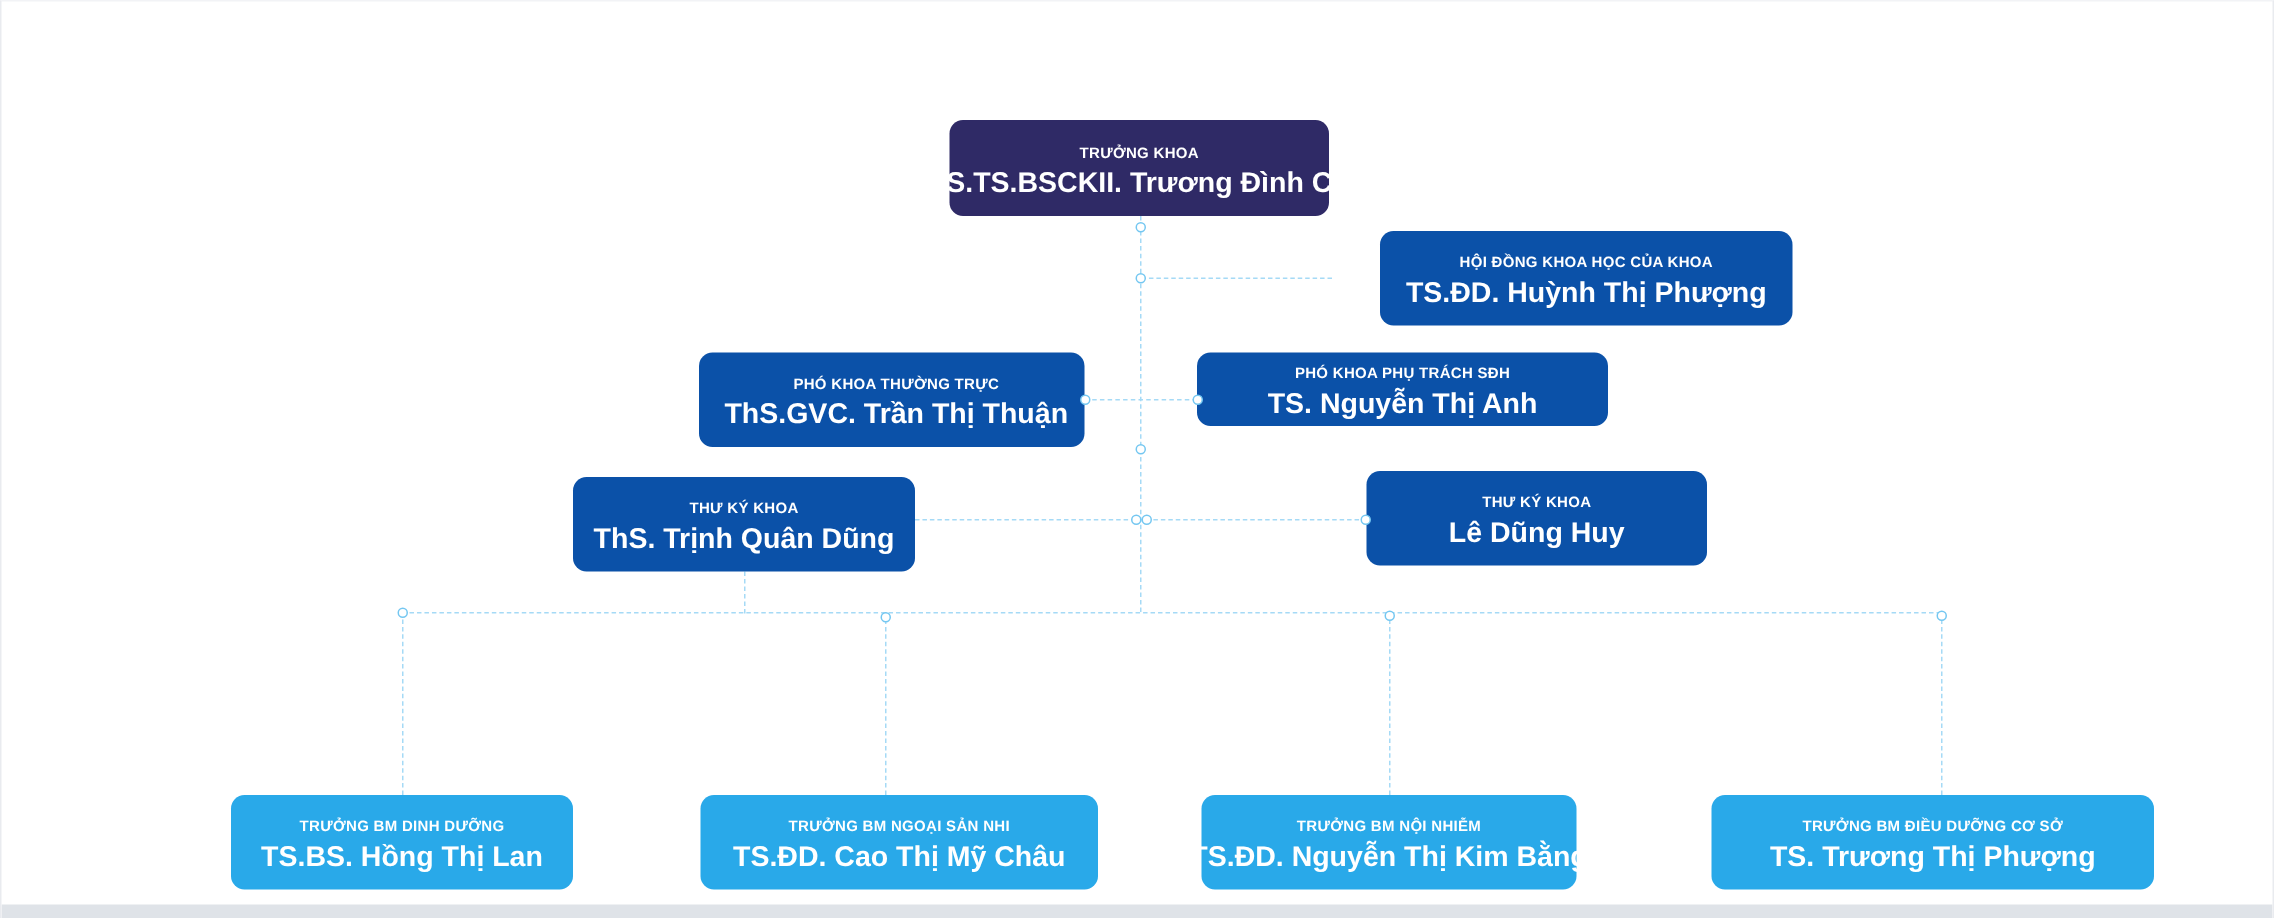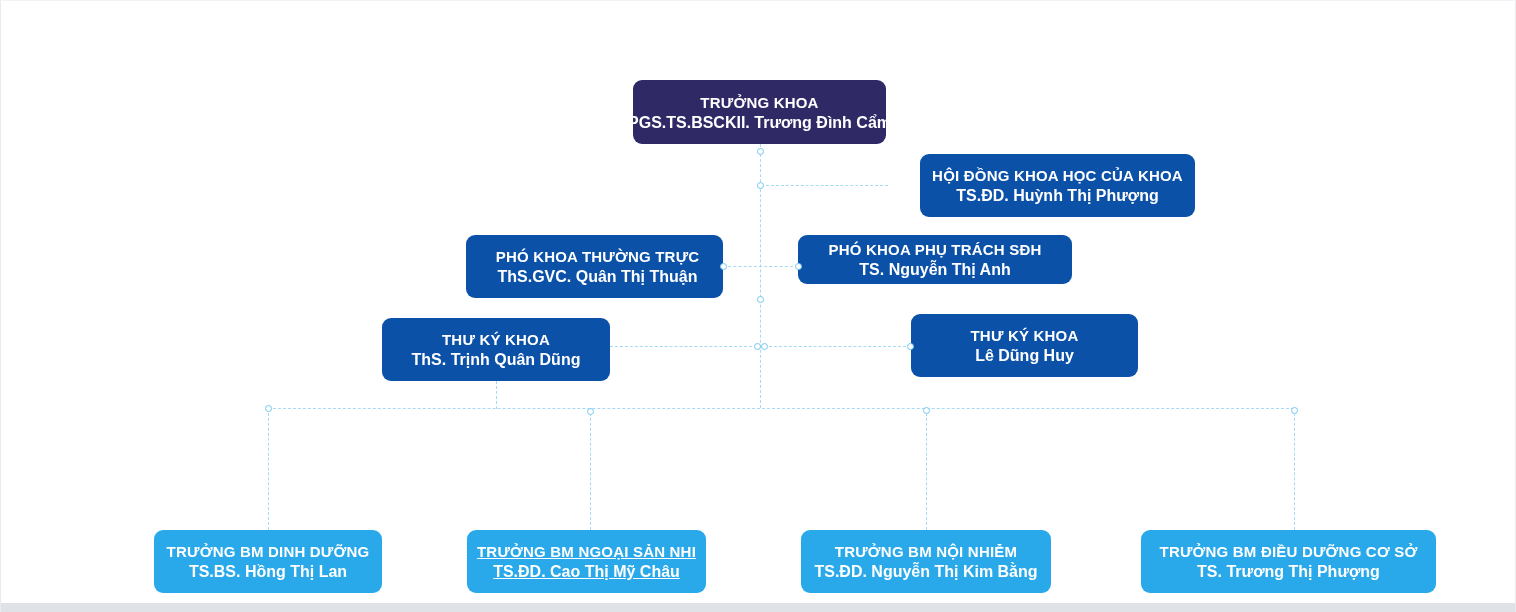--- a/index.html
+++ b/index.html
@@ -35,43 +35,43 @@
     flex-direction: column;
     align-items: center;
     justify-content: center;
     text-align: center;
     padding: 4px 10px;
     box-sizing: border-box;
     z-index: 2;
   }
   .node .node-title {
     font-weight: 700;
-    font-size: 15px;
+    font-size: 10px;
     line-height: 20px;
     letter-spacing: 0.2px;
     white-space: nowrap;
   }
   .node .node-person {
     font-weight: 700;
-    font-size: 16px;
+    font-size: 19px;
     line-height: 19px;
     white-space: nowrap;
   }
   .lv-root  { background: #2f2a66; }
   .lv-mid   { background: #0b51a8; }
   .lv-leaf  { background: #29a9e9; }
 
   #node-root     { left: 632px;  top: 79px;  width: 253px; height: 64px; }
   #node-hoidong  { left: 887px;  top: 153px; width: 275px; height: 63px; margin-left: 32px; }
   #node-pho-tt   { left: 465px;  top: 234px; width: 257px; height: 63px; padding-left: 16px; }
   #node-pho-sdh  { left: 797px;  top: 234px; width: 274px; height: 49px; }
   #node-thuky1   { left: 381px;  top: 317px; width: 228px; height: 63px; }
   #node-thuky2   { left: 910px;  top: 313px; width: 227px; height: 63px; }
   #node-bm1      { left: 153px;  top: 529px; width: 228px; height: 63px; text-align: center; }
-  #node-bm2      { left: 466px;  top: 529px; width: 239px; height: 63px; text-decoration: underline; }
+  #node-bm2      { left: 466px;  top: 529px; width: 265px; height: 63px; }
   #node-bm3      { left: 800px;  top: 529px; width: 250px; height: 63px; }
   #node-bm4      { left: 1140px; top: 529px; width: 295px; height: 63px; }
 
   
   .conn-v {
     position: absolute;
     width: 0;
     border-left: 1px dashed #a5daf6;
     z-index: 1;
   }
@@ -136,21 +136,21 @@
     <div class="node-person">PGS.TS.BSCKII. Trương Đình Cẩm</div>
   </div>
 
   <div class="node lv-mid" id="node-hoidong">
     <div class="node-title">HỘI ĐỒNG KHOA HỌC CỦA KHOA</div>
     <div class="node-person">TS.ĐD. Huỳnh Thị Phượng</div>
   </div>
 
   <div class="node lv-mid" id="node-pho-tt">
     <div class="node-title">PHÓ KHOA THƯỜNG TRỰC</div>
-    <div class="node-person">ThS.GVC. Quân Thị Thuận</div>
+    <div class="node-person">ThS.GVC. Trần Thị Thuận</div>
   </div>
 
   <div class="node lv-mid" id="node-pho-sdh">
     <div class="node-title">PHÓ KHOA PHỤ TRÁCH SĐH</div>
     <div class="node-person">TS. Nguyễn Thị Anh</div>
   </div>
 
   <div class="node lv-mid" id="node-thuky1">
     <div class="node-title">THƯ KÝ KHOA</div>
     <div class="node-person">ThS. Trịnh Quân Dũng</div>

